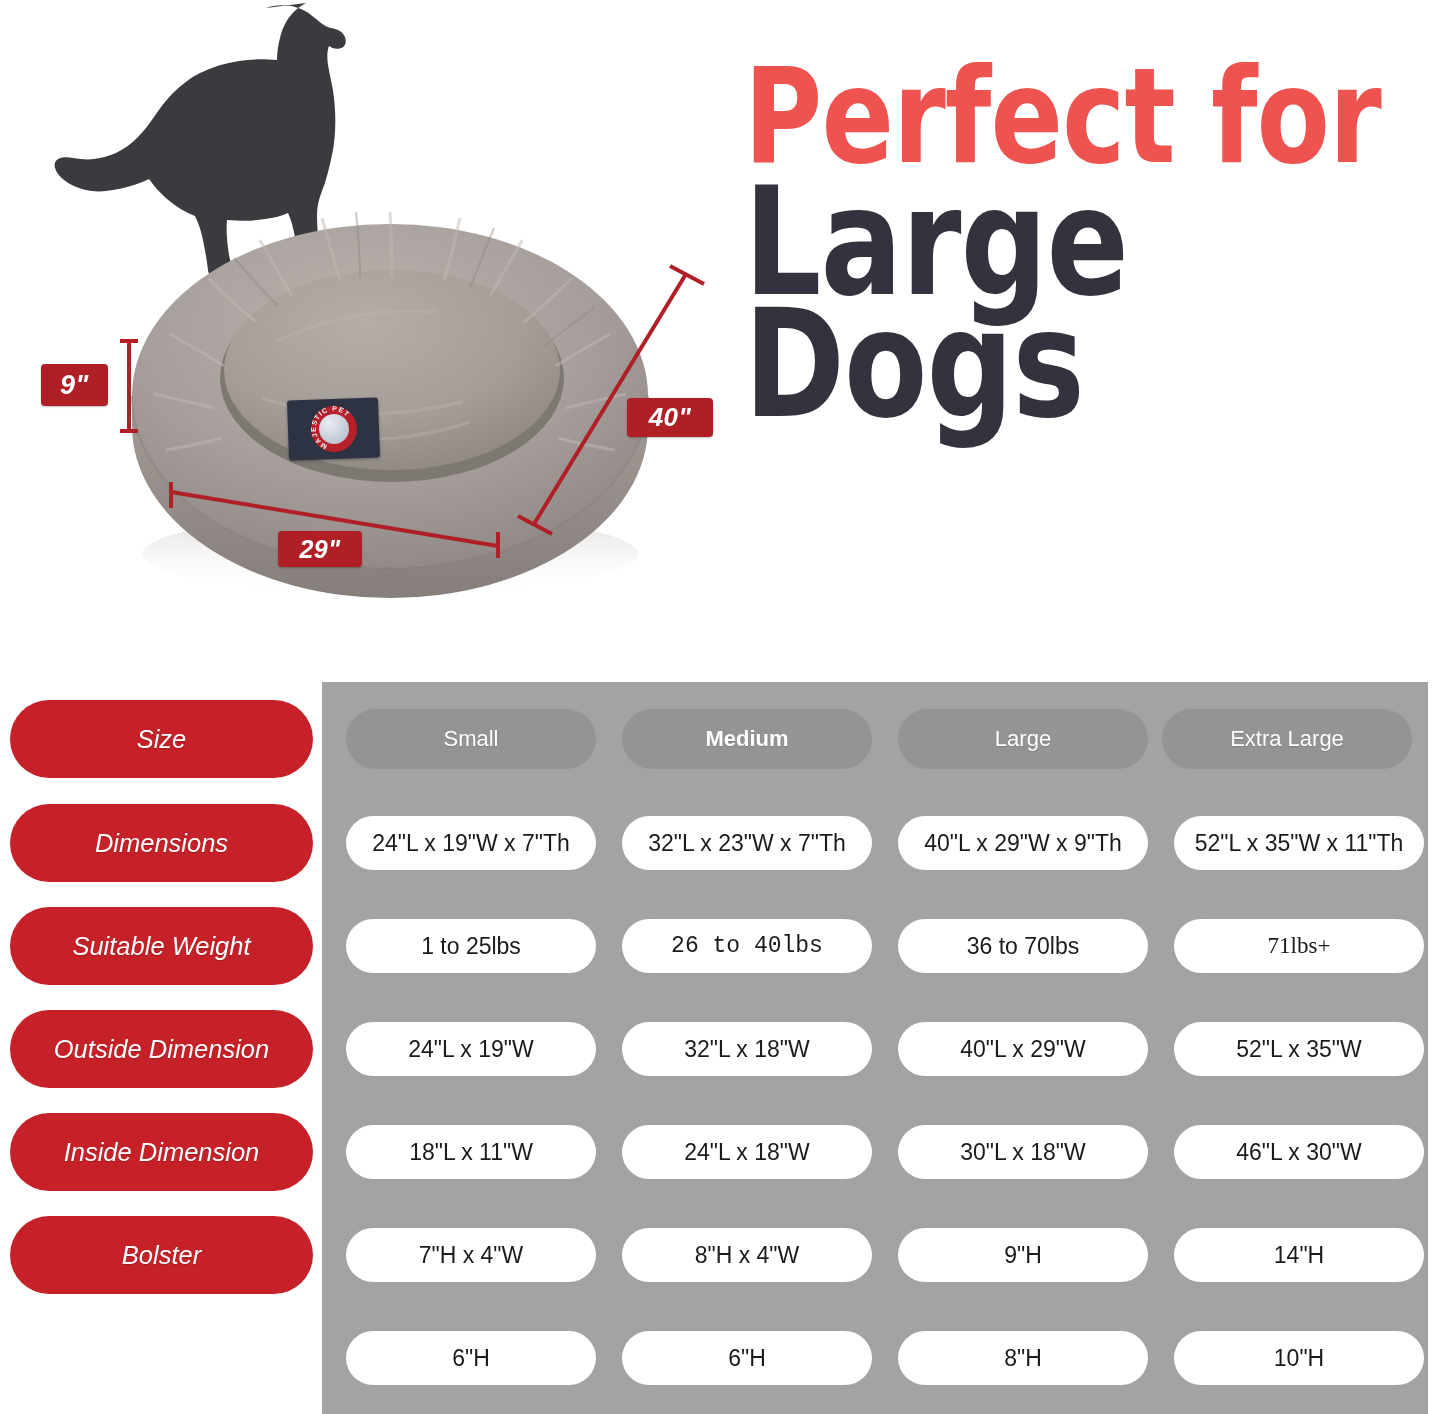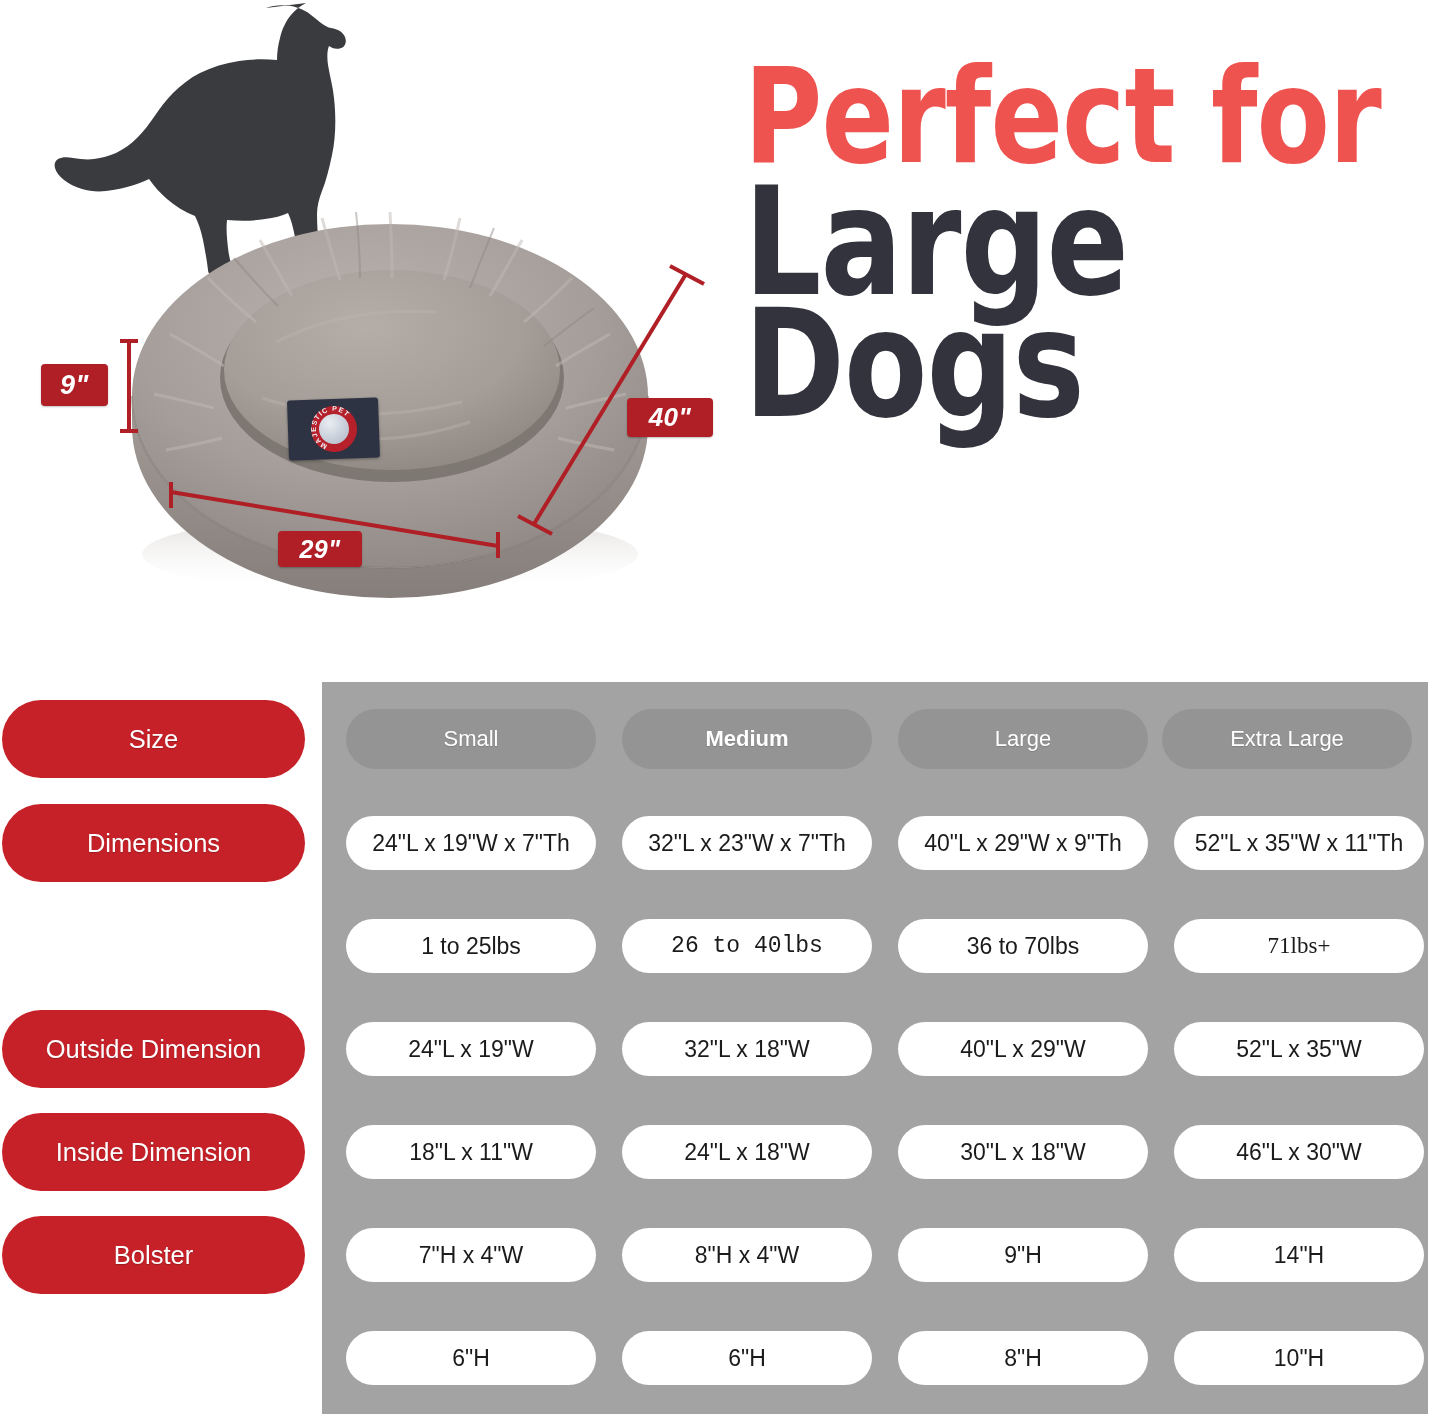--- a/index.html
+++ b/index.html
@@ -73,21 +73,21 @@
     transform-origin:left center;
   }
   #headline .l1{font-size:132px;color:#ef5350;}
   #headline .l2{font-size:150px;color:#32333d;margin-top:2px;}
   #headline .l3{font-size:150px;color:#32333d;margin-top:-10px;}
 
   
   #spec-table{position:absolute;left:0;top:672px;width:1445px;height:742px;}
 
   #label-column{
-    position:absolute;left:0;top:0;width:377px;height:742px;
+    position:absolute;left:8px;top:0;width:377px;height:742px;font-style:italic;
   }
   .row-label{
     position:absolute;left:2px;width:303px;
     background:#c62128;color:#ffffff;
     border-radius:60px;
     display:flex;align-items:center;justify-content:center;
     font-size:25.5px;
     text-shadow:0 1px 1px rgba(0,0,0,.22);
     box-sizing:border-box;padding:0 8px;
     white-space:nowrap;
@@ -238,20 +238,21 @@
     <div class="ln l2">Large</div>
     <div class="ln l3">Dogs</div>
   </div>
 </div>
 
 <div id="spec-table">
 
   <div id="label-column">
       <div class="row-label" style="top: 28px; height: 78px;">Size</div>
       <div class="row-label" style="top: 132px; height: 78px;">Dimensions</div>
+      <div class="row-label" style="top: 235px; height: 78px;">Suitable Weight</div>
       <div class="row-label" style="top: 338px; height: 78px;">Outside Dimension</div>
       <div class="row-label" style="top: 441px; height: 78px;">Inside Dimension</div>
       <div class="row-label" style="top: 544px; height: 78px;">Bolster</div>
     </div>
   <div id="grid-panel">
       <div class="cell head" style="left: 24px; top: 27px; width: 250px; height: 60px;">Small</div>
       <div class="cell head" style="left: 300px; top: 27px; width: 250px; height: 60px; font-weight: bold;">Medium</div>
       <div class="cell head" style="left: 576px; top: 27px; width: 250px; height: 60px;">Large</div>
       <div class="cell head" style="left: 840px; top: 27px; width: 250px; height: 60px;">Extra Large</div>
       <div class="cell val" style="left: 24px; top: 134px; width: 250px; height: 54px;">24"L x 19"W x 7"Th</div>

